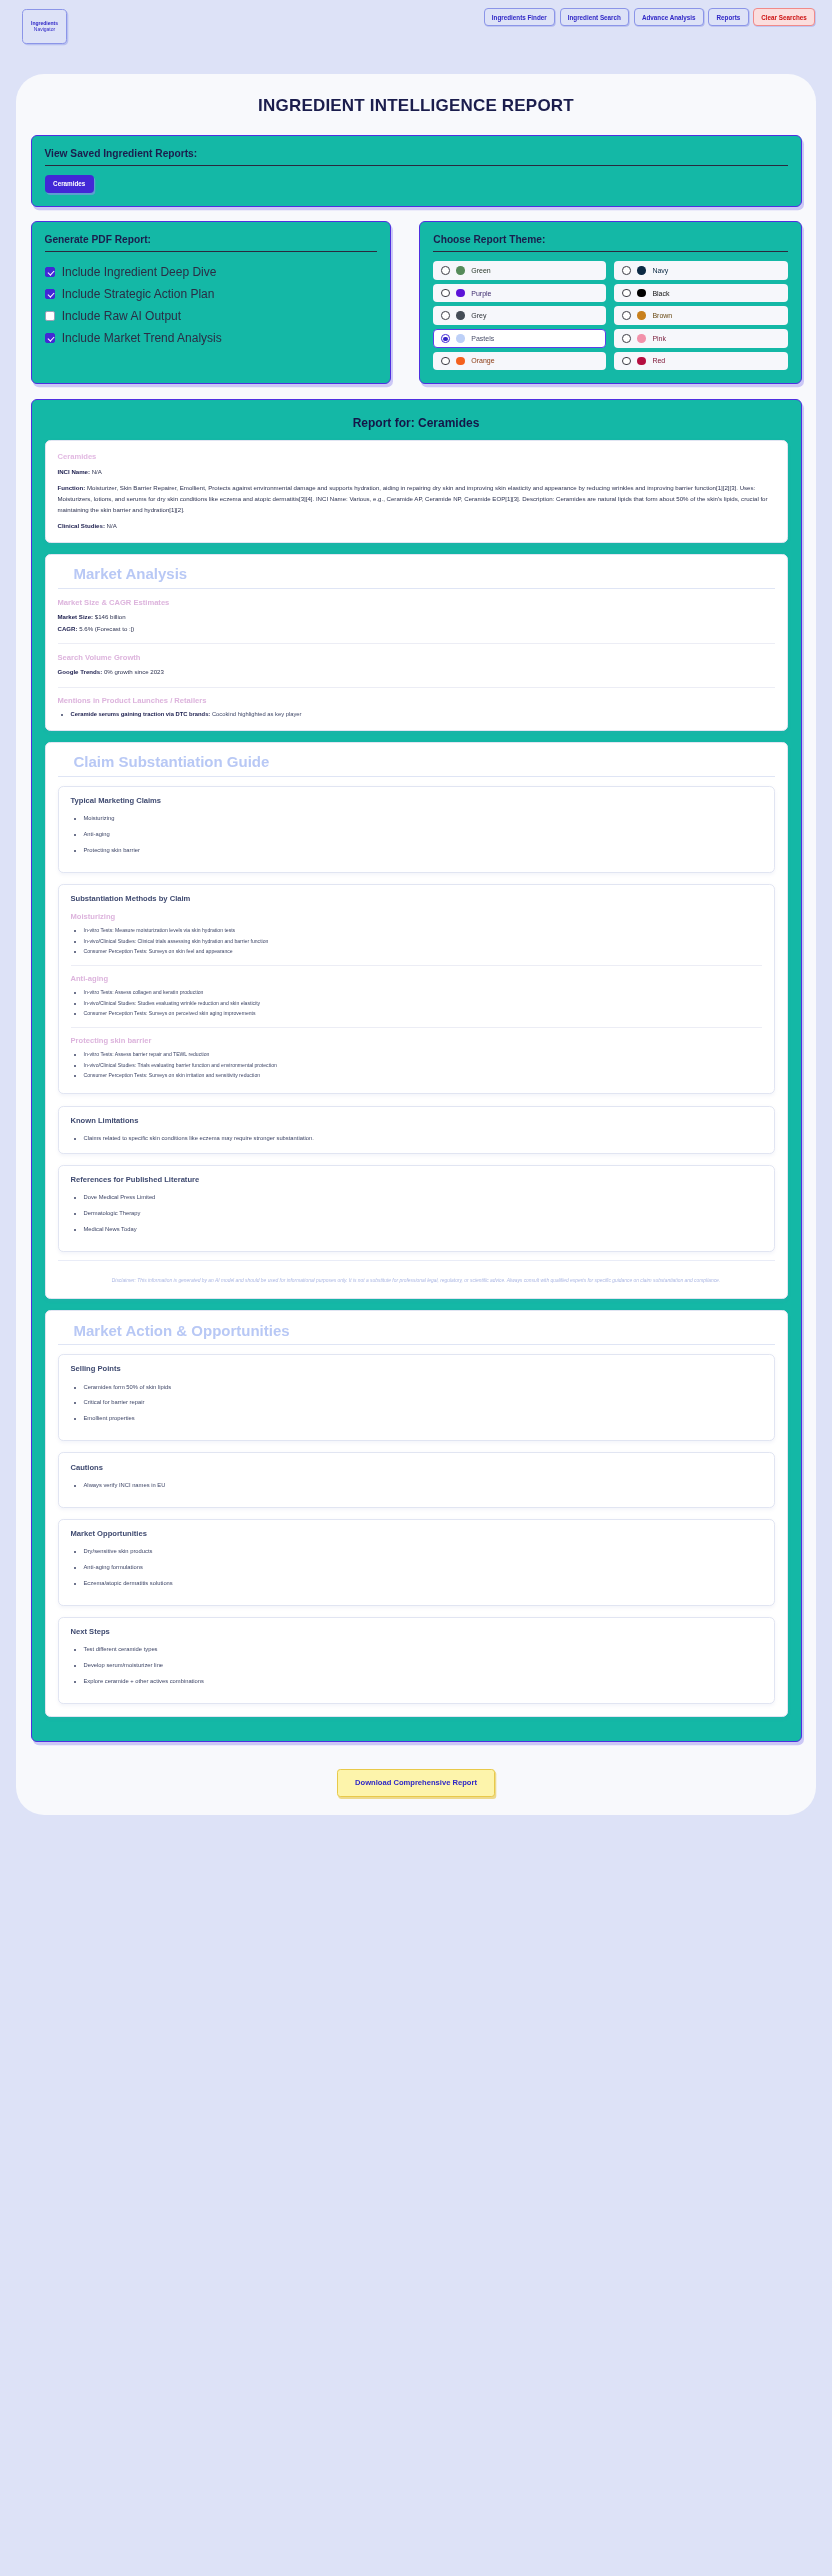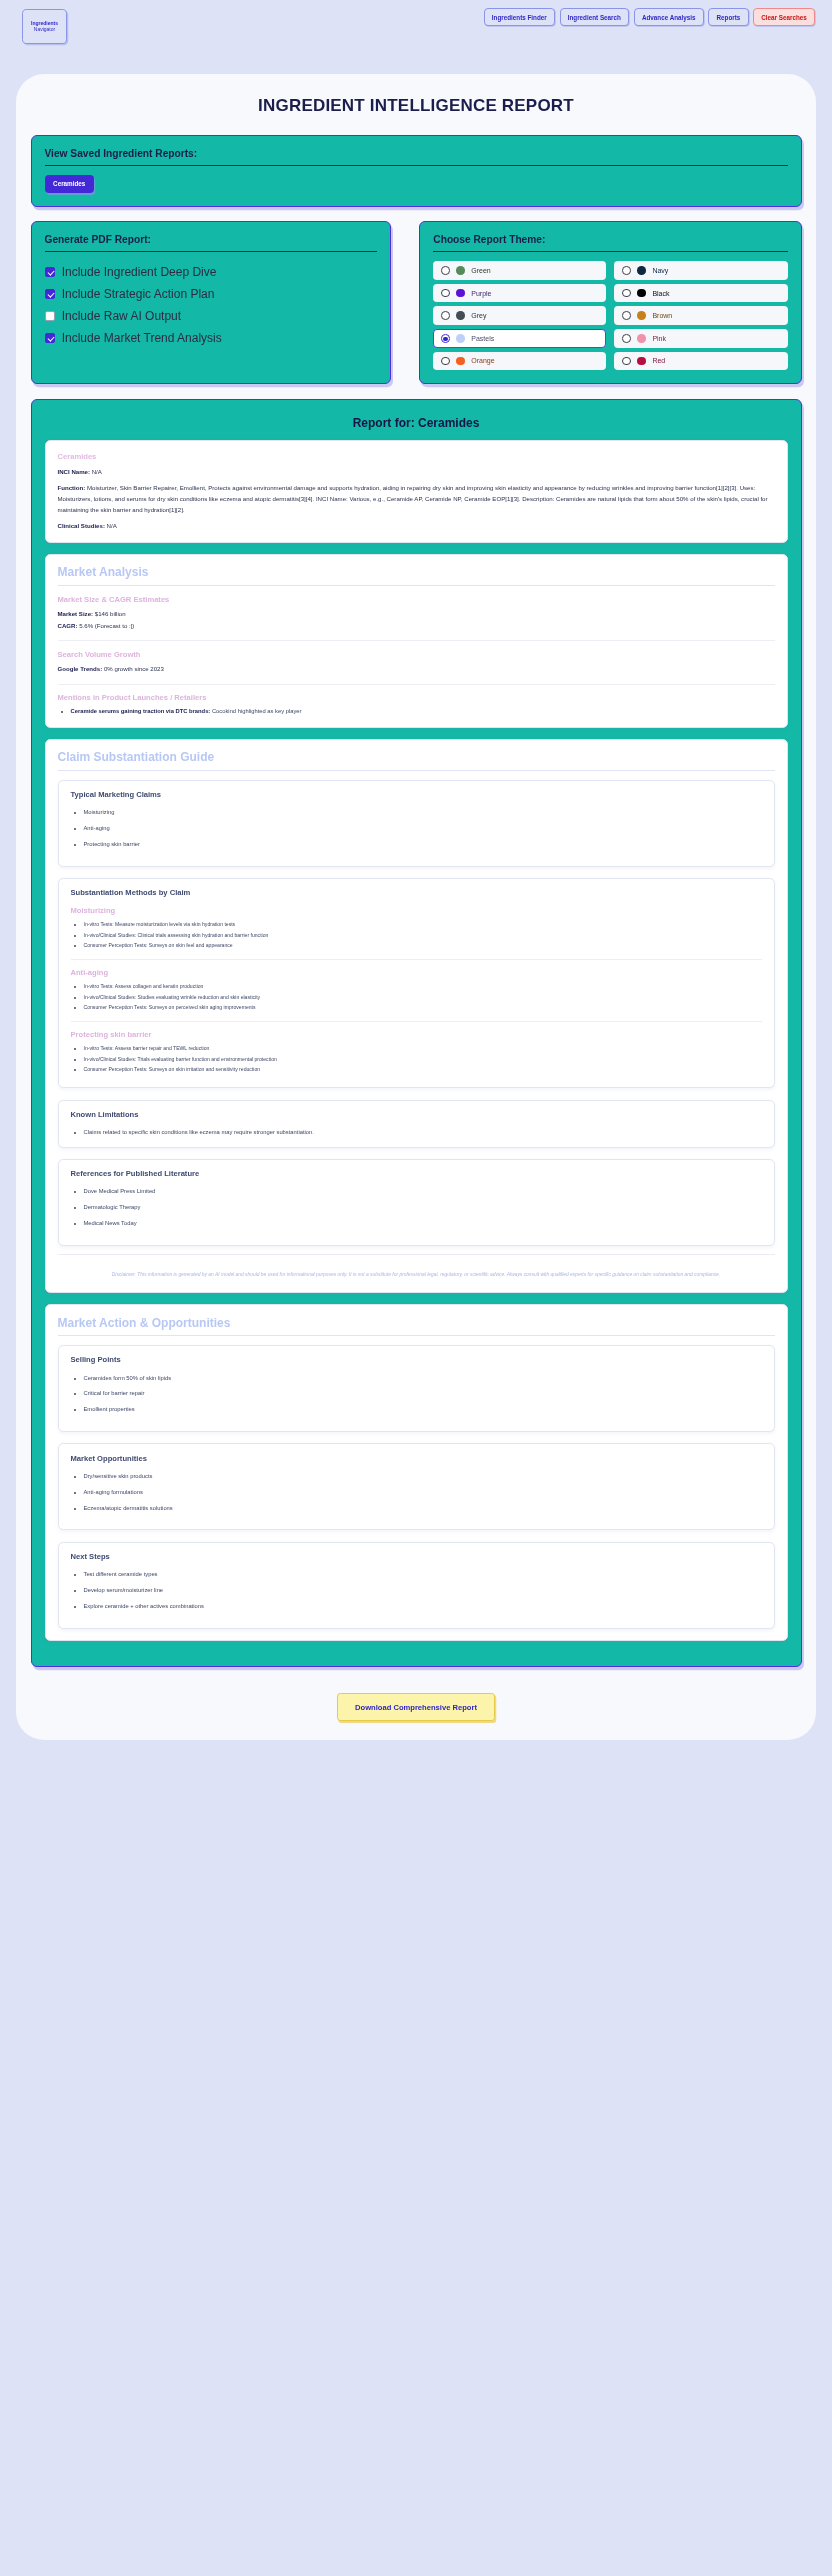--- a/index.html
+++ b/index.html
@@ -197,24 +197,24 @@
     border:0.7px solid #e1e5f2;
     border-radius:5.3px;
     background:#fff;
     padding:10.5px 12px;
     margin-bottom:11.2px;
     box-shadow:0 1.3px 3.3px rgba(120,130,190,.08);
   }
   .card.tight { padding:9.2px 12px 10px 12px; }
 
   .sect-h {
-    font-size:12px;
+    font-size:15px;
     font-weight:bold;
     color:#b8c8f5;
-    margin:0 0 0 0;
+    margin:0 0 0 16px;
   }
   .sect-rule {
     border:0;
     border-top:0.7px solid #dfe5f5;
     margin:5.3px 0 9.2px 0;
   }
   .sub-h-pink {
     font-size:7.6px;
     font-weight:bold;
     color:#ddb4dd;
@@ -510,20 +510,26 @@
         <div id="action-host">
             <div class="card tight">
               <div class="sub-h-dark" style="margin-bottom: 9.2px;">Selling Points</div>
               <ul class="blist wide">
                 <li>Ceramides form 50% of skin lipids</li>
                 <li>Critical for barrier repair</li>
                 <li>Emollient properties</li>
               </ul>
             </div>
             <div class="card tight">
+              <div class="sub-h-dark" style="margin-bottom: 9.2px;">Cautions</div>
+              <ul class="blist wide">
+                <li>Always verify INCI names in EU</li>
+              </ul>
+            </div>
+            <div class="card tight">
               <div class="sub-h-dark" style="margin-bottom: 9.2px;">Market Opportunities</div>
               <ul class="blist wide">
                 <li>Dry/sensitive skin products</li>
                 <li>Anti-aging formulations</li>
                 <li>Eczema/atopic dermatitis solutions</li>
               </ul>
             </div>
             <div class="card tight" style="margin-bottom: 1.3px;">
               <div class="sub-h-dark" style="margin-bottom: 9.2px;">Next Steps</div>
               <ul class="blist wide">

